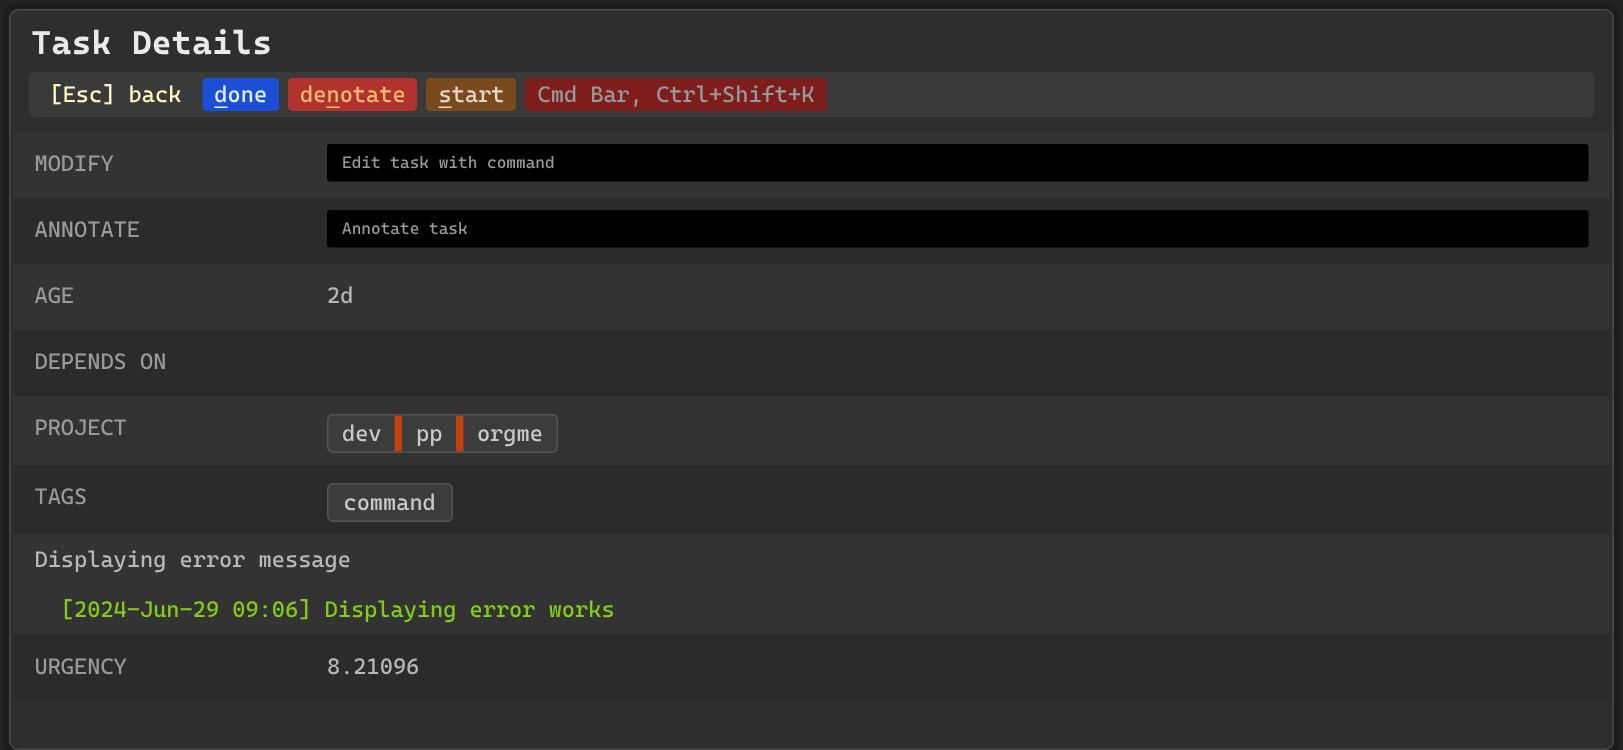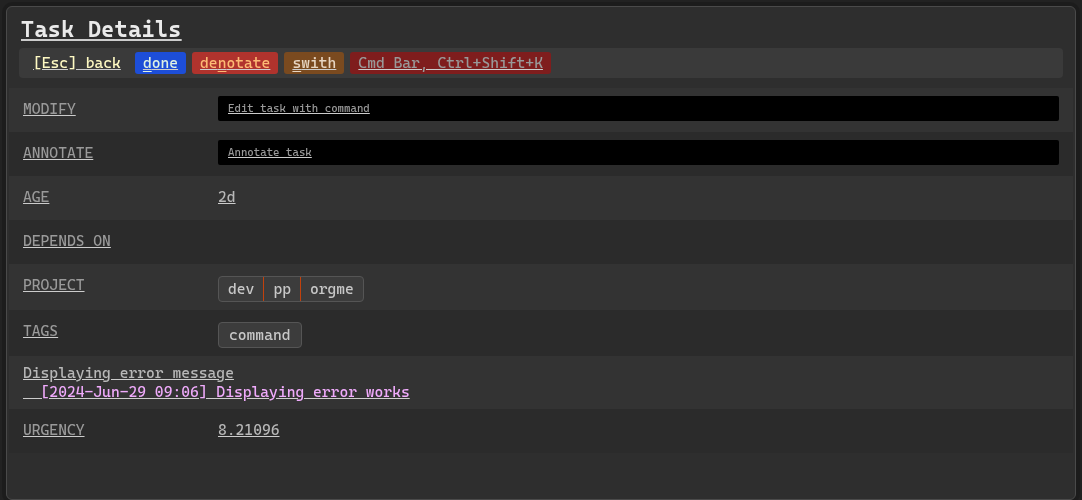--- a/index.html
+++ b/index.html
@@ -20,21 +20,20 @@
   }
   .modal {
     background: #2e2e2e;
     border: 1px solid #4a4a4a;
     border-radius: 6px;
     width: 100%;
     height: 100%;
     display: flex;
     flex-direction: column;
     box-shadow: 0 0 0 4px rgba(0,0,0,0.15);
-    text-decoration: underline;
   }
   .title {
     font-size: 22px;
     font-weight: bold;
     color: #eaeaea;
     padding: 10px 14px 6px 14px;
     letter-spacing: 0.5px;
   }
   .cmdbar-wrap {
     padding: 0 12px 10px 12px;
@@ -100,50 +99,50 @@
   .input-field::placeholder { color: #9a9a9a; }
   .breadcrumb {
     display: inline-flex;
     background: #3c3c3c;
     border: 1px solid #555555;
     border-radius: 4px;
     overflow: hidden;
   }
   .crumb {
     padding: 3px 9px;
-    border-right: 1px solid #c2410c;
+    border-right: 5px solid #c2410c;
     color: #c8c8c8;
     font-size: 15px;
   }
   .crumb:last-child { border-right: none; }
   .tag {
     display: inline-block;
     background: #3c3c3c;
     border: 1px solid #555555;
     border-radius: 4px;
     padding: 3px 10px;
     color: #c8c8c8;
   }
   .desc-line1 { color: #b8b8b8; }
-  .desc-line2 { color: #f0abfc; margin-top: 1px; }
+  .desc-line2 { color: #84cc16; margin-top: 15px; }
 </style>
 </head>
 <body>
 
 <div class="outer">
   <div class="modal">
 
     <div class="title">Task Details</div>
 
     <div class="cmdbar-wrap">
       <div class="cmdbar">
         <span class="btn btn-esc">[Esc] back</span>
         <span class="btn btn-done"><span class="underline-first">d</span><span>one</span></span>
         <span class="btn btn-denotate"><span>de</span><span class="underline-first">n</span><span>otate</span></span>
-        <span class="btn btn-start"><span class="underline-first">s</span><span>with</span></span>
+        <span class="btn btn-start"><span class="underline-first">s</span><span>tart</span></span>
         <span class="btn btn-cmdbar">Cmd Bar, Ctrl+Shift+K</span>
       </div>
     </div>
 
     <div class="fields">
 
       <div class="row">
         <div class="label">MODIFY</div>
         <input class="input-field" placeholder="Edit task with command" style="">
       </div>

